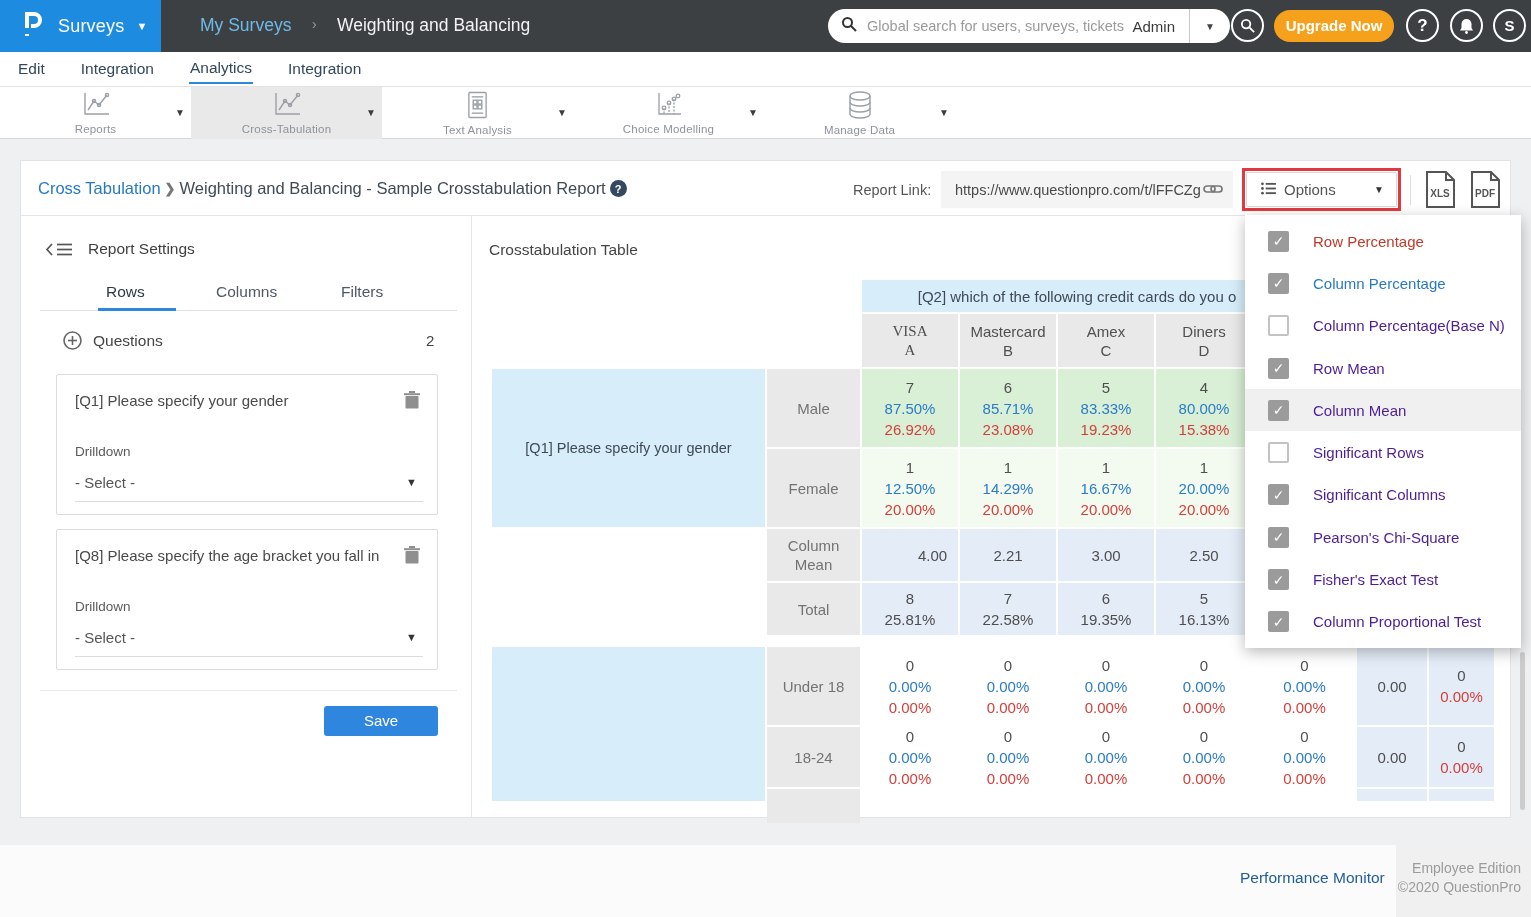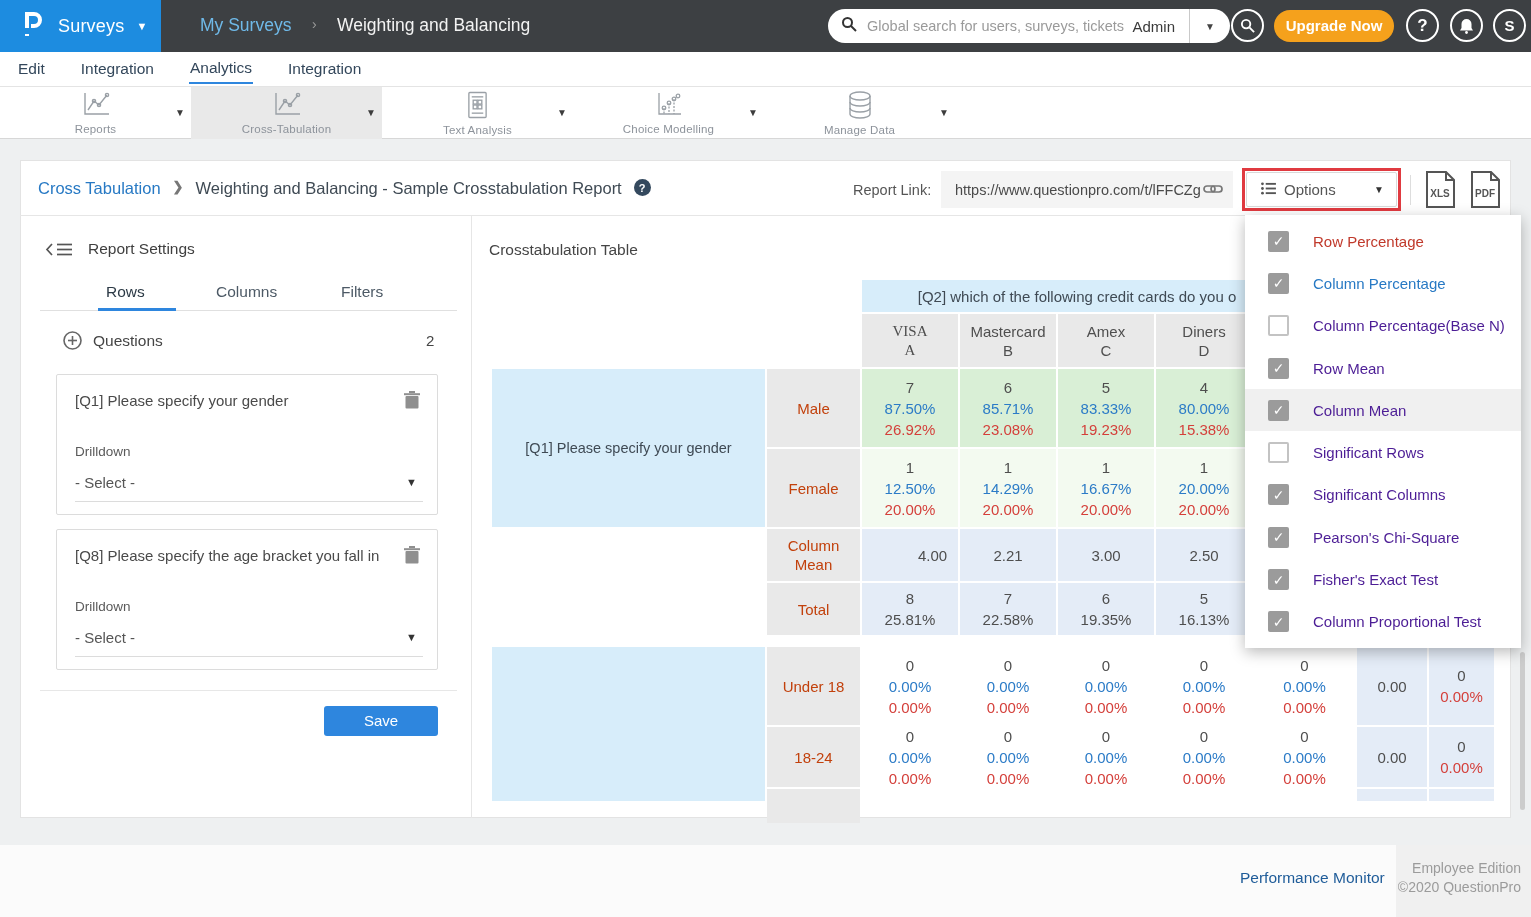--- a/index.html
+++ b/index.html
@@ -35,21 +35,21 @@
 
 .toolbar{left:0;top:87px;width:1531px;height:52px;background:#fff;border-bottom:1px solid #d7d7d7;display:flex;z-index:2}
 .tb-item{width:191px;height:52px;position:relative;display:flex;flex-direction:column;align-items:center;justify-content:center;gap:1px}
 .tb-item.selected{background:#e9e9e9}
 .tb-label{font-size:11.5px;color:#8d939b;letter-spacing:.2px}
 .tb-caret{position:absolute;right:6px;top:20px;font-size:10px;color:#3c3c3c}
 
 .panel{left:20px;top:160px;width:1491px;height:658px;background:#fff;border:1px solid #e3e3e3;z-index:1}
 .ph-line{left:20px;top:215px;width:1491px;height:1px;background:#e6e6e6;z-index:2}
 .pv-line{left:471px;top:216px;width:1px;height:602px;background:#e6e6e6;z-index:2}
-.bc-row{left:38px;top:179px;font-size:16.5px;z-index:2;display:flex;gap:12px}
+.bc-row{left:38px;top:179px;font-size:16.5px;z-index:2;display:flex;align-items:center;gap:4px}
 .bc-link{color:#2779c4}
 .bc-sep{color:#777;font-size:13px;font-weight:bold}
 .bc-title{color:#3f4a54}
 .qhelp{width:17px;height:17px;border-radius:50%;background:#34495e;color:#fff;font-size:11px;font-weight:bold;display:flex;align-items:center;justify-content:center}
 .rl-label{left:853px;top:182px;font-size:14.5px;color:#555;z-index:2}
 .rl-box{left:941px;top:171px;width:292px;height:37px;background:#f4f4f4;display:flex;align-items:center;z-index:2}
 .rl-url{font-size:14.5px;color:#4a4a4a;margin-left:14px;flex:1;white-space:nowrap}
 .rl-box .chain{margin-right:10px}
 .redbox{left:1242px;top:168px;width:159px;height:43px;border:3px solid #e03a40;z-index:2}
 .optbtn{left:1246px;top:172px;width:151px;height:35px;background:#fff;border:1px solid #d9d9d9;border-radius:2px;display:flex;align-items:center;z-index:2}
@@ -82,21 +82,21 @@
 .savebtn{left:324px;top:706px;width:114px;height:30px;background:#2e86de;border-radius:3px;color:#fff;font-size:15px;font-weight:normal;text-align:center;line-height:30px;z-index:2}
 
 .xt-head{left:489px;top:241px;font-size:15.5px;color:#454545;z-index:2}
 .xgrid{position:absolute;display:grid;gap:2px;z-index:2}
 #xtab1{left:492px;top:280px;grid-template-columns:273px 93px 96px 96px 96px 96px;grid-template-rows:32px 53px 78px 78px 52px 52px}
 #xtab2{left:492px;top:647px;grid-template-columns:273px 93px 96px 96px 96px 96px 101px 70px 65px;grid-template-rows:78px 60px 12px}
 .c{display:flex;flex-direction:column;align-items:center;justify-content:center;font-size:15px;line-height:21px;overflow:hidden;text-align:center}
 .banner{background:#d7edfa;color:#3f4a54;padding-left:40px;white-space:nowrap}
 .chead{background:#e9e9e9;color:#4f4f4f;line-height:19px}
 .qlabel{background:#d7edfa;color:#3f4a54;font-size:14.5px;padding:0 14px}
-.rlabel{background:#e9e9e9;color:#c2410c;line-height:19px;padding:17px 6px}
+.rlabel{background:#e9e9e9;color:#737373;line-height:19px;padding:17px 6px}
 .green{background:#d9efd6}
 .palegreen{background:#f3faf0}
 .bluerow{background:#e4ecf7}
 .whitec{background:#fff}
 .ln-n{color:#4e4e4e}
 .ln-b{color:#2b7bc7}
 .ln-r{color:#d43f3a}
 
 .omenu{left:1245px;top:215px;width:276px;height:433px;background:#fff;box-shadow:0 4px 14px rgba(0,0,0,.28);z-index:10;display:flex;flex-direction:column;padding:5px 0}
 .om-item{flex:1;display:flex;align-items:center;padding-left:23px;gap:24px}

